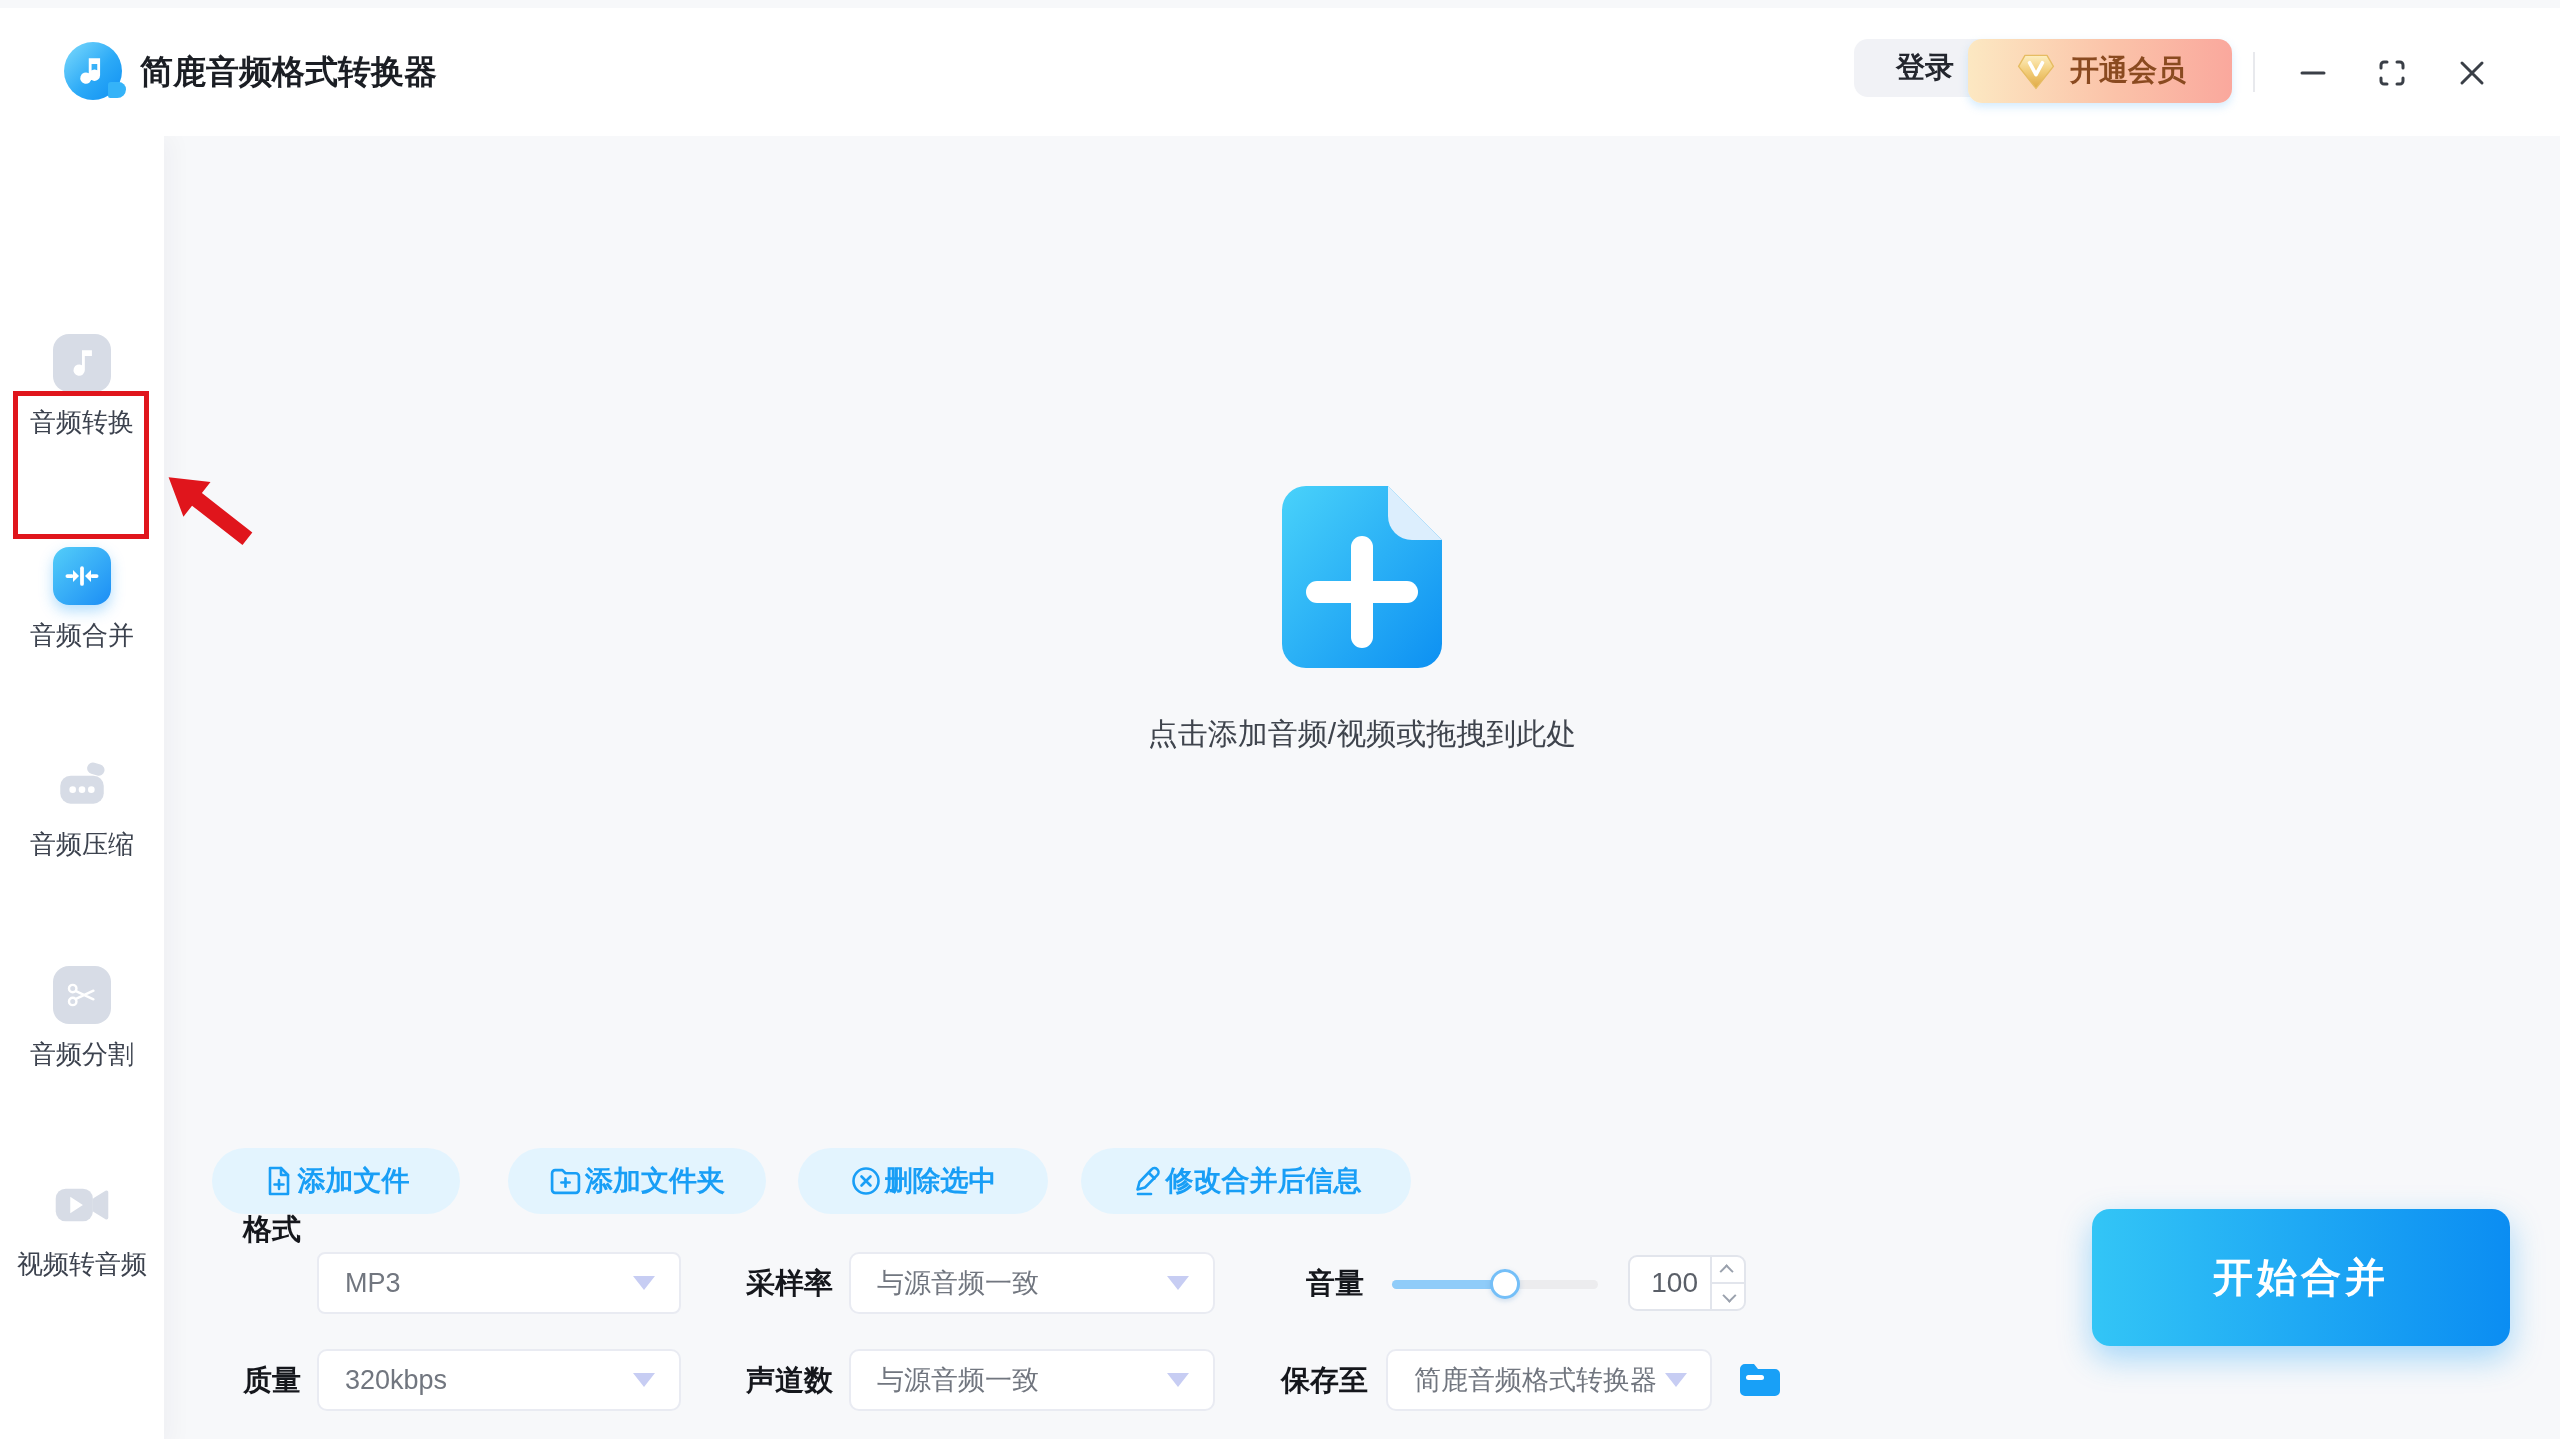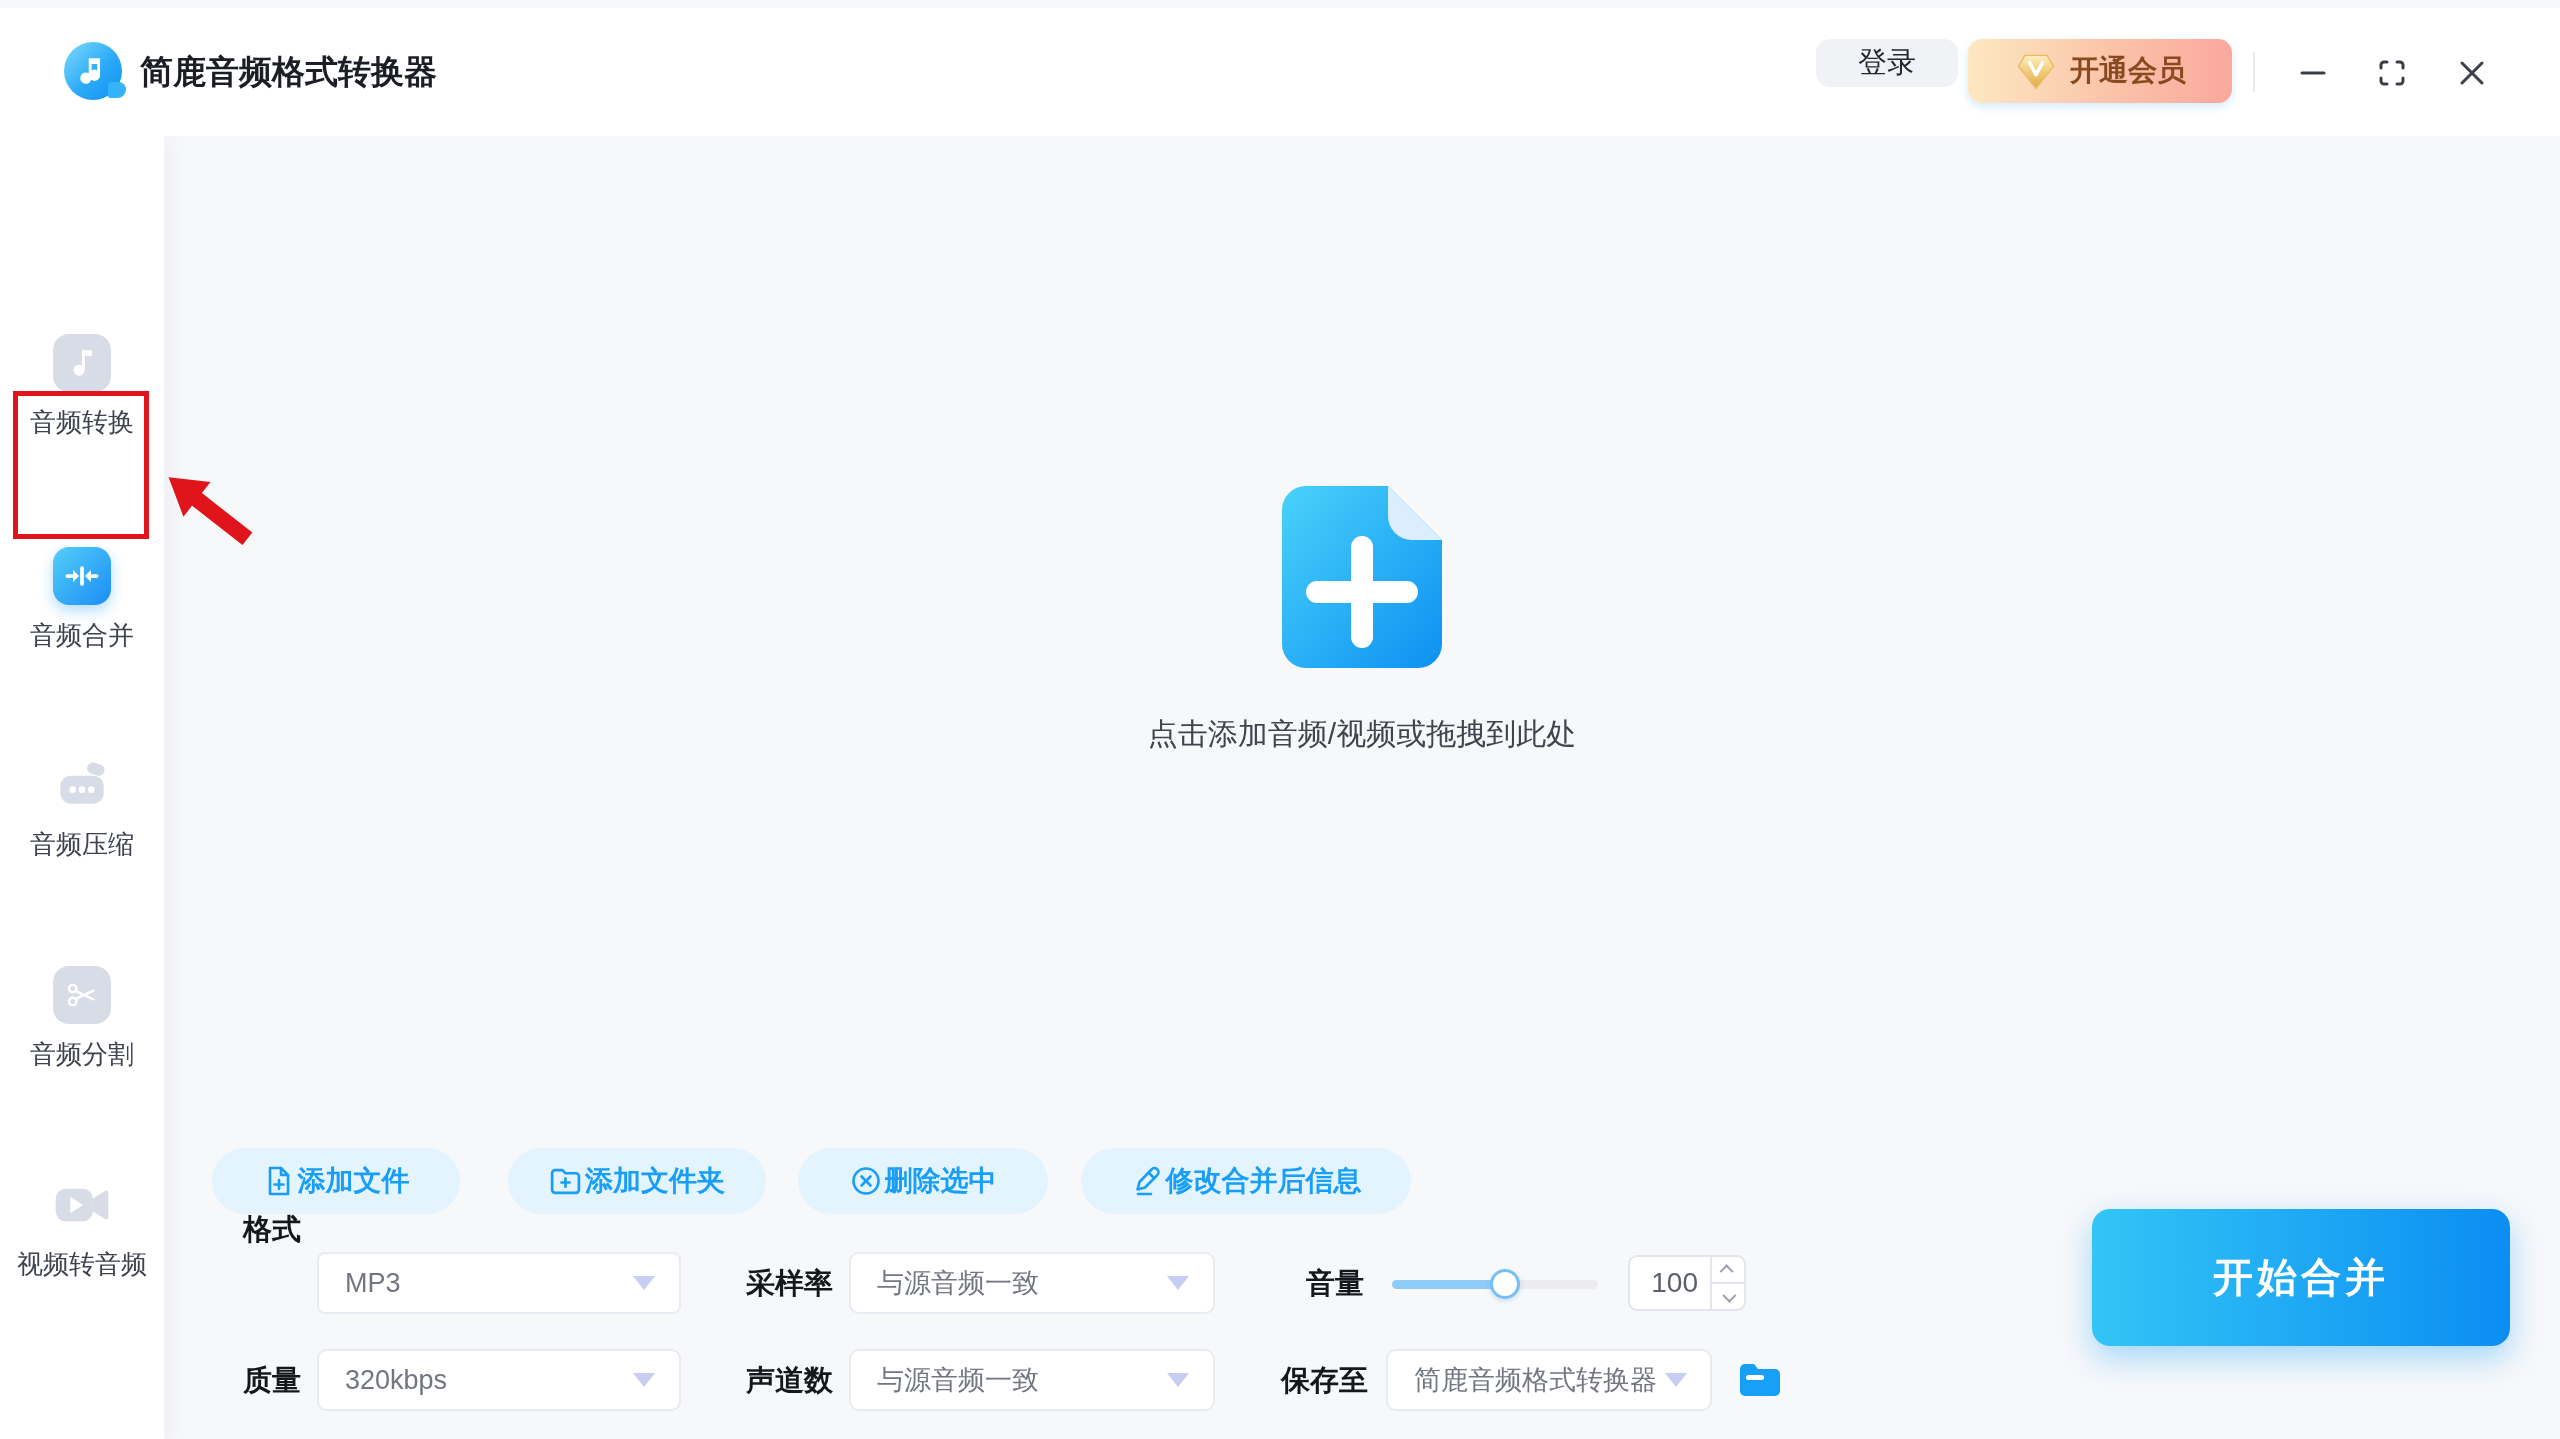--- a/index.html
+++ b/index.html
@@ -7,22 +7,22 @@
   body { font-family:"Liberation Sans","DejaVu Sans",sans-serif; background:#f7f8fa; overflow:hidden; position:relative; }
   #app { position:absolute; inset:0; width:2560px; height:1439px;margin-top:8px; }
 
   
   .topbar { position:absolute; left:0; top:0; width:2560px; height:128px; background:#ffffff; z-index:5; }
   .logo { position:absolute; left:64px; top:34px; width:58px; height:58px; border-radius:50%;
           background:linear-gradient(135deg,#7edbfc 0%,#2caaf7 55%,#0f8ff3 100%);
           display:flex; align-items:center; justify-content:center; }
   .logo-tail { position:absolute; left:108px; top:74px; width:18px; height:16px; background:#35b3f8; border-radius:4px 10px 12px 3px; }
   .app-title { position:absolute; left:140px; top:0; height:128px; line-height:128px; font-size:33px; font-weight:600; color:#1b1e24; }
-  .login-btn { position:absolute; left:1816px; top:31px; width:142px; height:48px; border-radius:14px; background:#f1f2f6;
-               font-size:29px; font-weight:400; color:#23262e; display:flex; align-items:center; justify-content:center; cursor:pointer; }
+  .login-btn { position:absolute; left:1854px; top:31px; width:142px; height:58px; border-radius:14px; background:#f1f2f6;
+               font-size:29px; font-weight:700; color:#23262e; display:flex; align-items:center; justify-content:center; cursor:pointer; }
   .vip-btn { position:absolute; left:1968px; top:31px; width:264px; height:64px; border-radius:14px;
              background:linear-gradient(90deg,#fce8c2 0%,#fbc3a9 55%,#faa89d 100%);
              box-shadow:0 4px 8px rgba(160,210,250,.45);
              display:flex; align-items:center; justify-content:center; gap:12px; cursor:pointer; }
   .vip-label { font-size:29px; font-weight:700; color:#8a4a20; }
   .tb-divider { position:absolute; left:2253px; top:44px; width:2px; height:40px; background:#e8e9ed; }
   .winbtn { position:absolute; top:41px; width:48px; height:48px; display:flex; align-items:center; justify-content:center; cursor:pointer; }
   .winbtn.min { left:2289px; } .winbtn.max { left:2368px; } .winbtn.close { left:2448px; }
 
   

